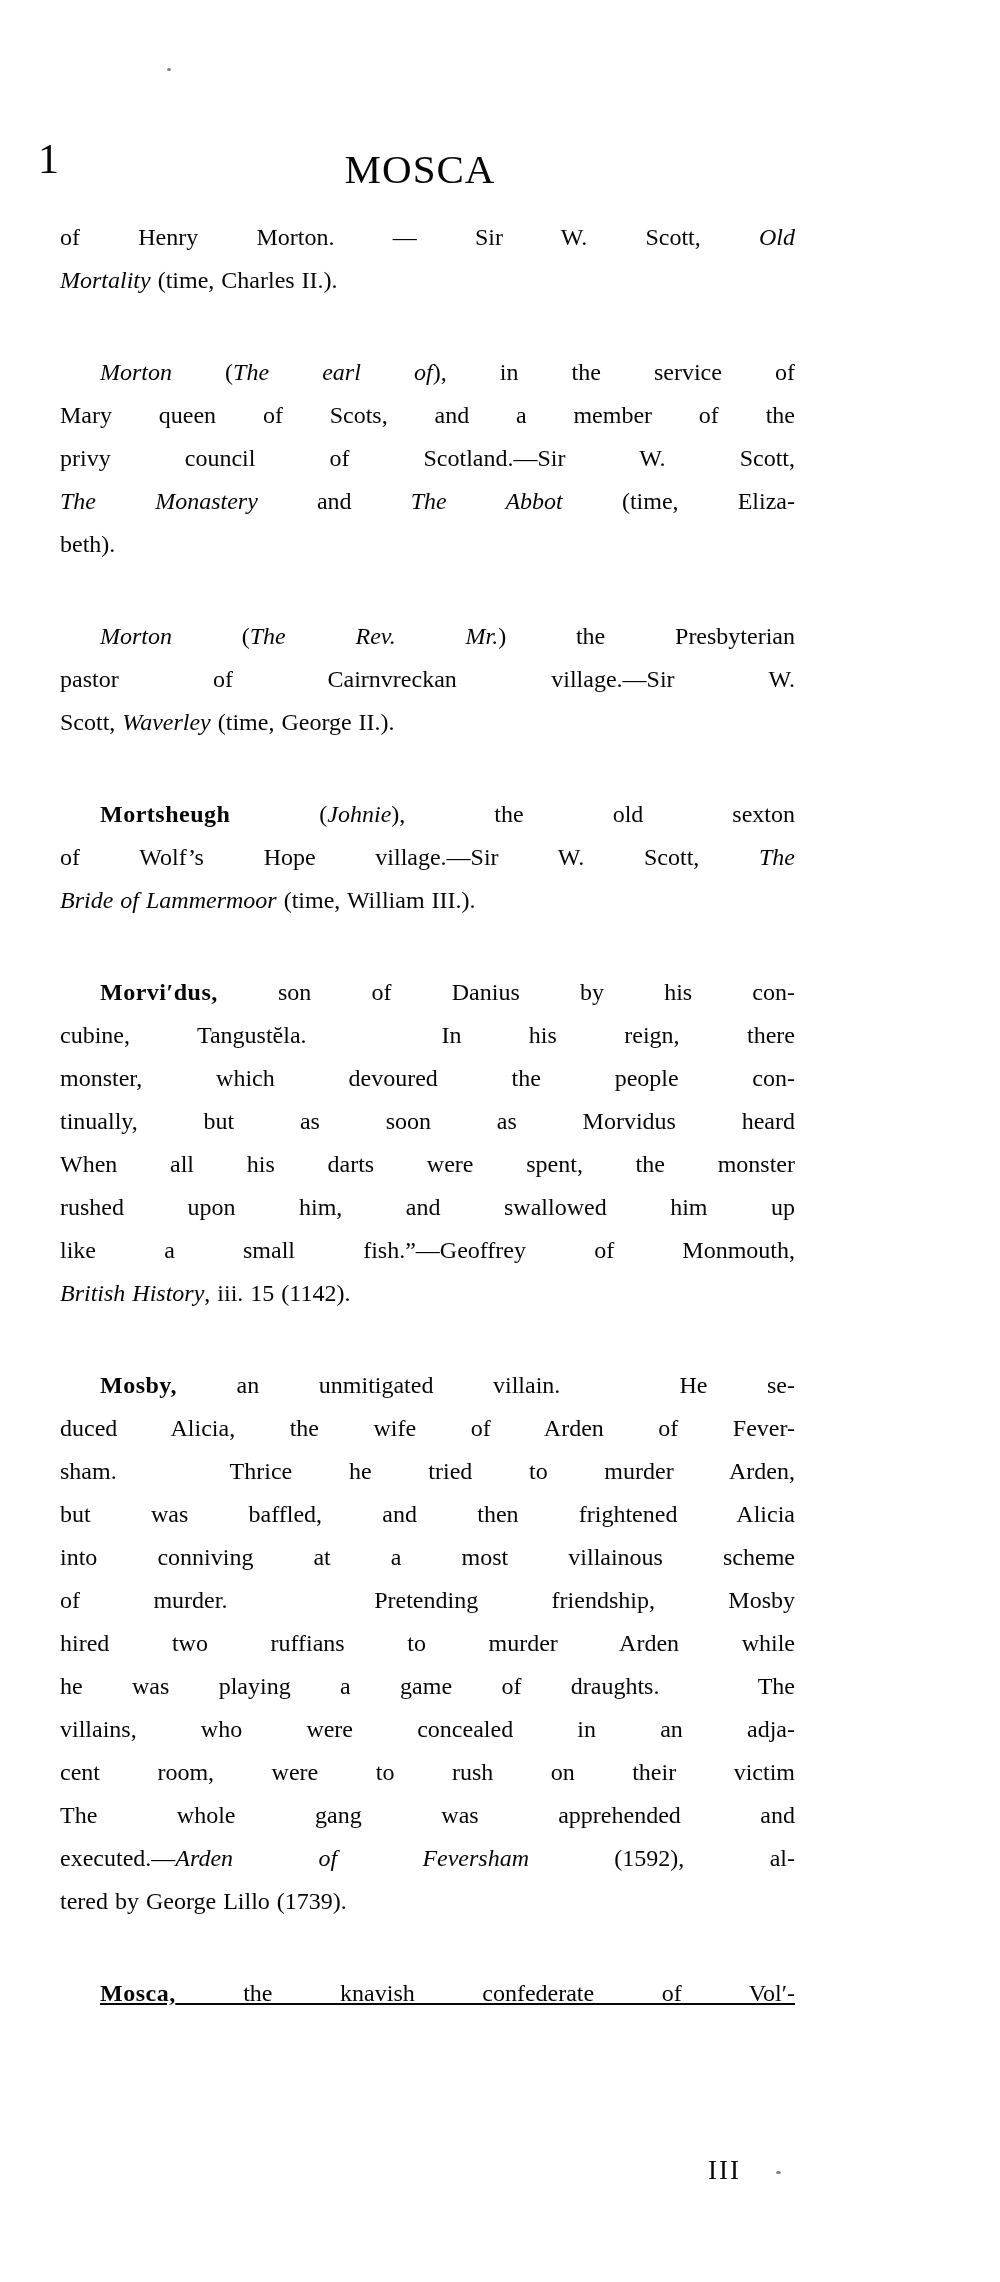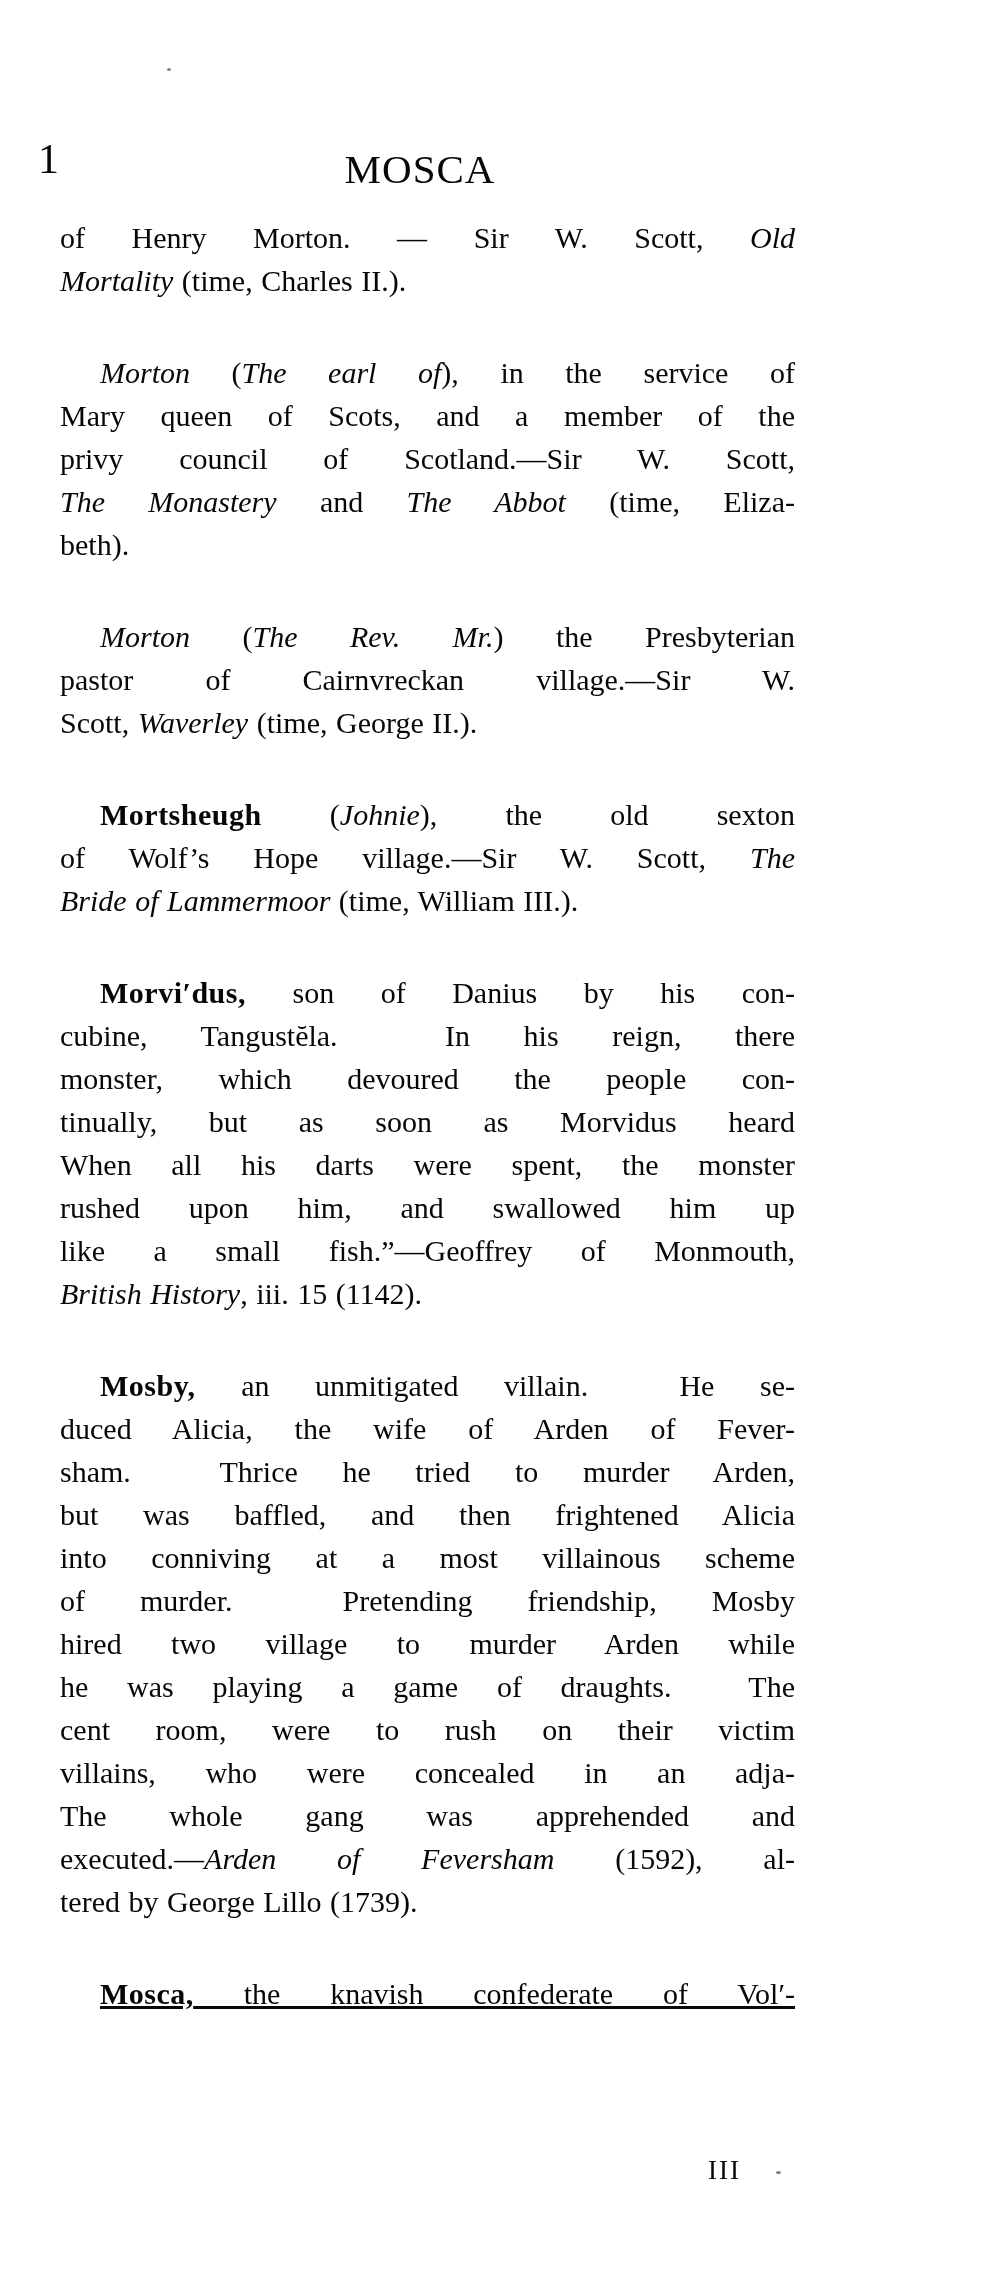--- a/index.html
+++ b/index.html
@@ -22,21 +22,21 @@
     position: absolute; left: 420px; top: 149px; transform: translateX(-50%);
     font-size: 41px; line-height: 1; letter-spacing: 1px; white-space: nowrap;
   }
 
   .text-column { position: absolute; left: 60px; top: 216px; width: 735px; }
 
   .paragraph { margin: 0 0 49px 0; }
   .paragraph:last-child { margin-bottom: 0; text-decoration: underline; }
   .line {
     display: block;
-    font-size: 30px; line-height: 43px;
+    font-size: 24px; line-height: 43px;
     text-align: justify;
     text-align-last: justify;
     word-spacing: 1px;
   }
   .line.line-last { text-align-last: left; }
   .paragraph.indent .line:first-child { text-indent: 40px; }
   .seg-italic { font-style: italic; }
   .seg-bold { font-weight: bold; letter-spacing: 0.5px; }
 
   .signature-mark {
@@ -90,24 +90,24 @@
         <span class="line"><span class="">like a small fish.”—Geoffrey of Monmouth,</span></span>
         <span class="line line-last"><span class="seg-italic ">British History</span><span class="">, iii. 15 (1142).</span></span>
       </p>
       <p class="paragraph indent">
         <span class="line"><span class="seg-bold">Mosby,</span><span class=""> an unmitigated villain.&nbsp; He se-</span></span>
         <span class="line"><span class="">duced Alicia, the wife of Arden of Fever-</span></span>
         <span class="line"><span class="">sham.&nbsp; Thrice he tried to murder Arden,</span></span>
         <span class="line"><span class="">but was baffled, and then frightened Alicia</span></span>
         <span class="line"><span class="">into conniving at a most villainous scheme</span></span>
         <span class="line"><span class="">of murder.&nbsp; Pretending friendship, Mosby</span></span>
-        <span class="line"><span class="">hired two village to murder Arden while</span></span>
+        <span class="line"><span class="">hired two ruffians to murder Arden while</span></span>
         <span class="line"><span class="">he was playing a game of draughts.&nbsp; The</span></span>
+        <span class="line"><span class="">villains, who were concealed in an adja-</span></span>
         <span class="line"><span class="">cent room, were to rush on their victim</span></span>
-        <span class="line"><span class="">villains, who were concealed in an adja-</span></span>
         <span class="line"><span class="">The whole gang was apprehended and</span></span>
         <span class="line"><span class="">executed.—</span><span class="seg-italic ">Arden of Feversham</span><span class=""> (1592), al-</span></span>
         <span class="line line-last"><span class="">tered by George Lillo (1739).</span></span>
       </p>
       <p class="paragraph indent">
         <span class="line"><span class="seg-bold">Mosca,</span><span class=""> the knavish confederate of Vol′-</span></span>
       </p>
     </main>
 
   <span class="signature-mark">III</span>

